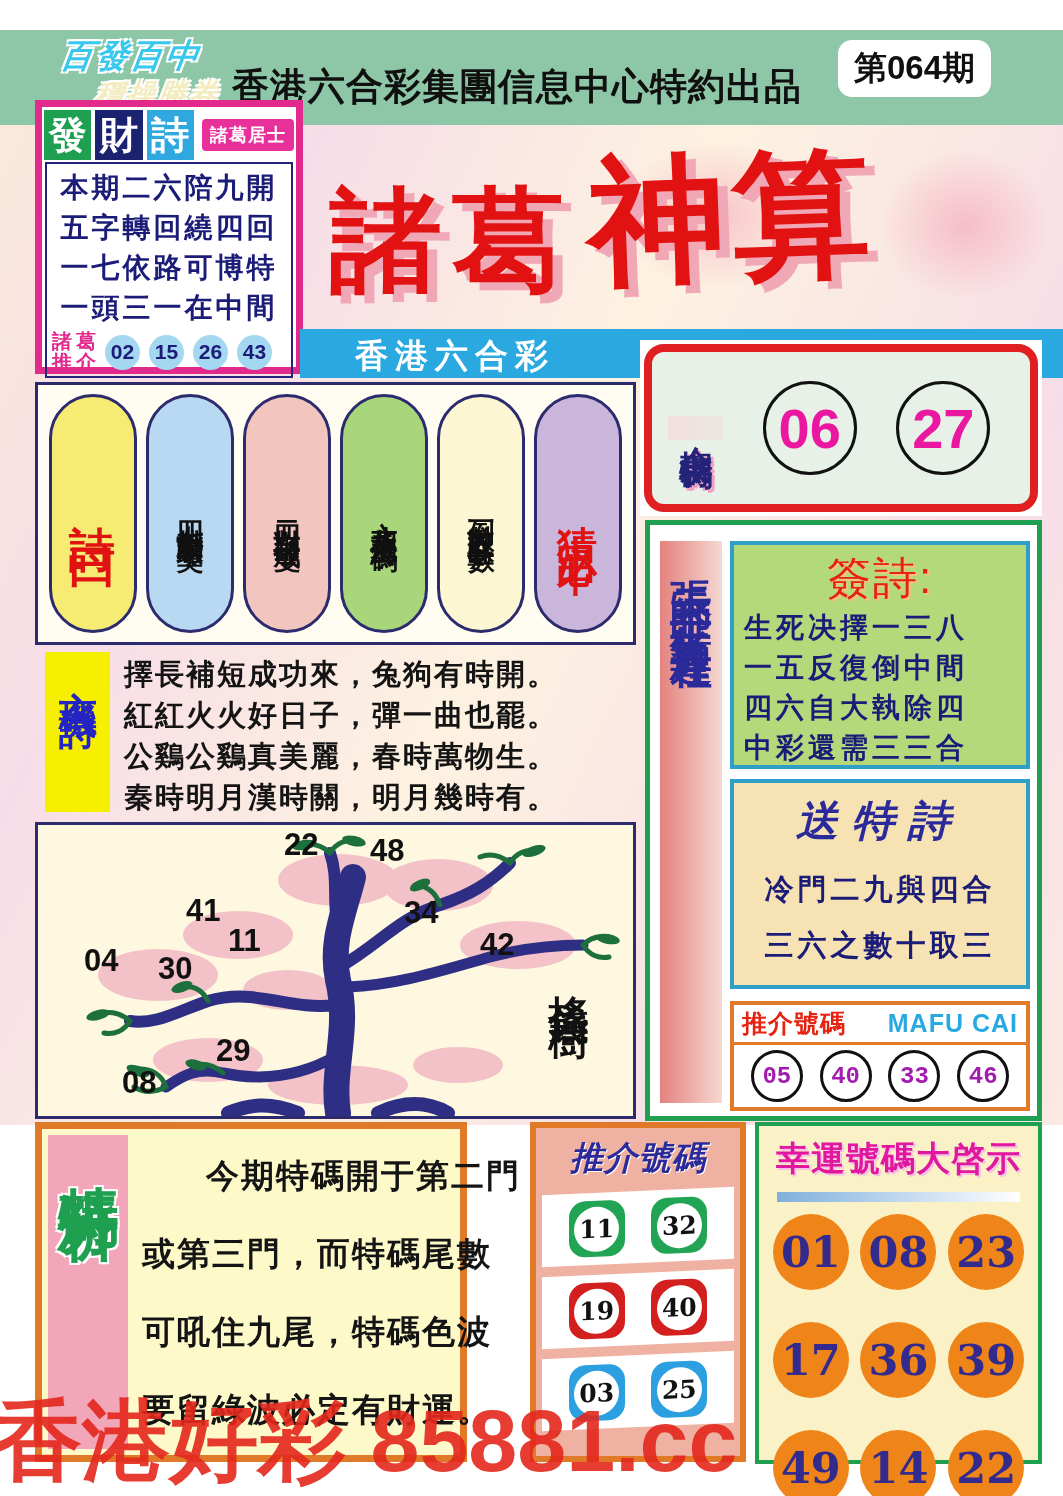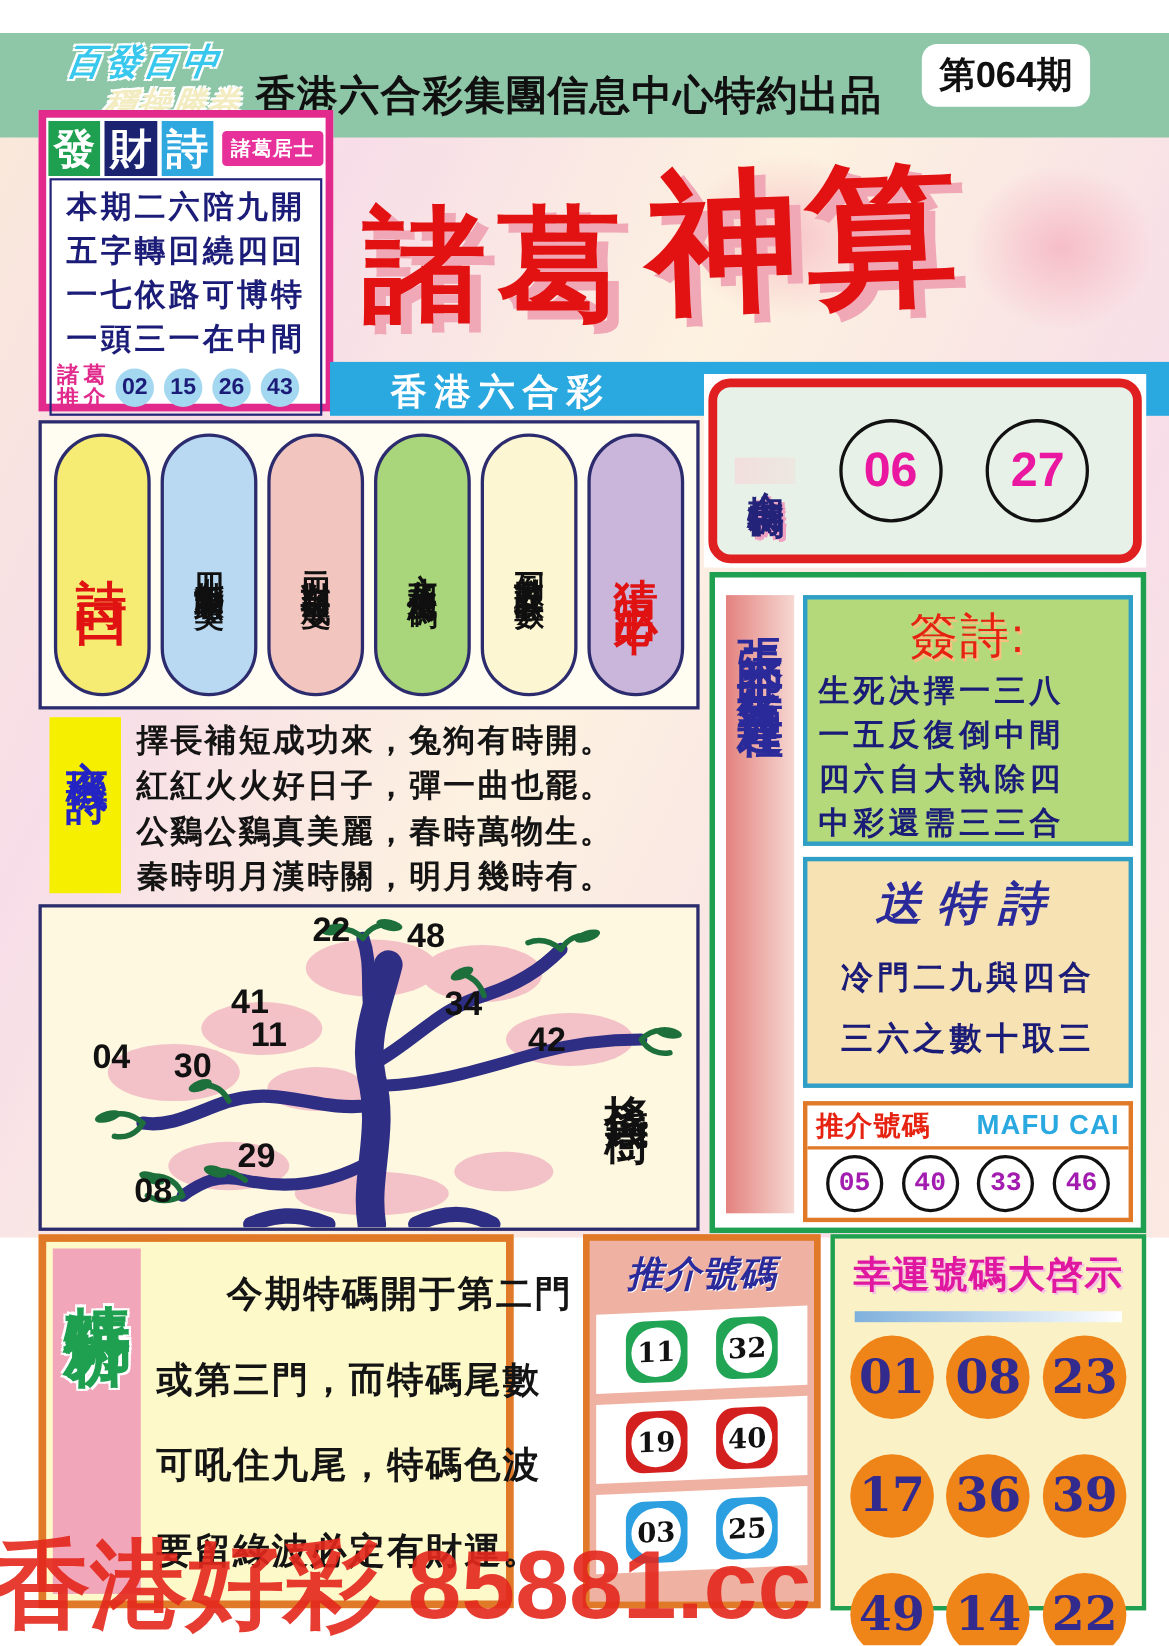--- a/index.html
+++ b/index.html
@@ -45,21 +45,21 @@
   .bar-label { position:absolute; left:55px; top:5px; color:#ffffff; font-size:33px; font-weight:900; letter-spacing:7px; }
 
   
   .special-panel { position:absolute; left:640px; top:340px; width:402px; height:176px; background:#ffffff; }
   .special-box { position:absolute; left:4px; top:4px; right:4px; bottom:4px; border:8px solid #e02020; border-radius:20px;
     background:#e7f1e7; display:flex; align-items:center; }
   .special-label { writing-mode:vertical-rl; text-orientation:upright; font-size:33px; font-weight:900; color:#23237a;
     text-shadow:3px 3px 0 #f0a0c0; letter-spacing:4px; margin-left:16px; background:linear-gradient(to right,#f2dede,#ece8e0); padding:4px 5px; }
   .special-balls { flex:1; display:flex; justify-content:space-evenly; align-items:center; }
   .sp-ball { width:94px; height:94px; border:3px solid #111; border-radius:50%; display:flex; align-items:center; justify-content:center;
-    font-size:44px; font-weight:700; color:#ea18a0; }
+    font-size:56px; font-weight:700; color:#ea18a0; }
 
   
   .pills { position:absolute; left:35px; top:382px; width:601px; height:263px; background:#fffdf2; border:3px solid #2b2b6e;
     display:flex; justify-content:space-evenly; align-items:center; padding:4px 2px; }
   .pill { width:88px; height:239px; border:3px solid #2b2b6e; border-radius:46px; display:flex; align-items:center; justify-content:center;
     writing-mode:vertical-rl; text-orientation:upright; }
   .pill-txt { font-size:27px; font-weight:700; color:#101010; letter-spacing:4px; }
   .p0 { background:#f6ec74; } .p1 { background:#b9d9f2; } .p2 { background:#f2c6be; }
   .p3 { background:#a9d67a; } .p4 { background:#fcf6d2; } .p5 { background:#c9b6da; }
   .pill-accent { font-size:46px; font-weight:900; color:#e01212; letter-spacing:26px; }
@@ -68,21 +68,21 @@
   
   .xuanji { position:absolute; left:35px; top:652px; width:601px; height:166px; display:flex; }
   .xj-label { writing-mode:vertical-rl; text-orientation:upright; background:#f6f000; color:#2424c4; font-size:38px; font-weight:900;
     padding:8px 7px; height:160px; margin-left:10px; letter-spacing:10px; }
   .xj-lines { margin-left:14px; padding-top:2px; }
   .xj-line { font-size:29px; font-weight:700; color:#141414; line-height:41px; letter-spacing:2px; white-space:nowrap; }
 
   
   .tree-box { position:absolute; left:35px; top:822px; width:601px; height:297px; background:#fdf8df; border:3px solid #2b2b6e; overflow:hidden; }
   .tree-num { position:absolute; font-size:31px; font-weight:900; color:#111; }
-  .tn0{left:246px;top:2px;} .tn1{left:332px;top:8px;} .tn2{left:172px;top:68px;text-align:right;} .tn3{left:190px;top:98px;}
+  .tn0{left:246px;top:2px;} .tn1{left:332px;top:8px;} .tn2{left:148px;top:68px;text-align:right;} .tn3{left:190px;top:98px;}
   .tn4{left:366px;top:70px;} .tn5{left:442px;top:102px;} .tn6{left:46px;top:118px;} .tn7{left:120px;top:126px;}
   .tn8{left:178px;top:208px;} .tn9{left:84px;top:240px;}
   .tree-label { position:absolute; right:36px; top:138px; writing-mode:vertical-rl; text-orientation:upright;
     font-size:40px; font-weight:900; color:#111; letter-spacing:12px; }
 
   
   .zodiac { position:absolute; left:645px; top:520px; width:397px; height:601px; background:#ffffff; border:5px solid #1fa050; }
   .zd-strip { position:absolute; left:10px; top:16px; width:62px; height:562px; background:linear-gradient(to right,#e4827e,#f6d8d2);
     display:flex; justify-content:center; }
   .zd-strip-text { writing-mode:vertical-rl; text-orientation:upright; font-size:42px; font-weight:900; color:#2a2a9a; letter-spacing:8px; margin-top:6px; }

